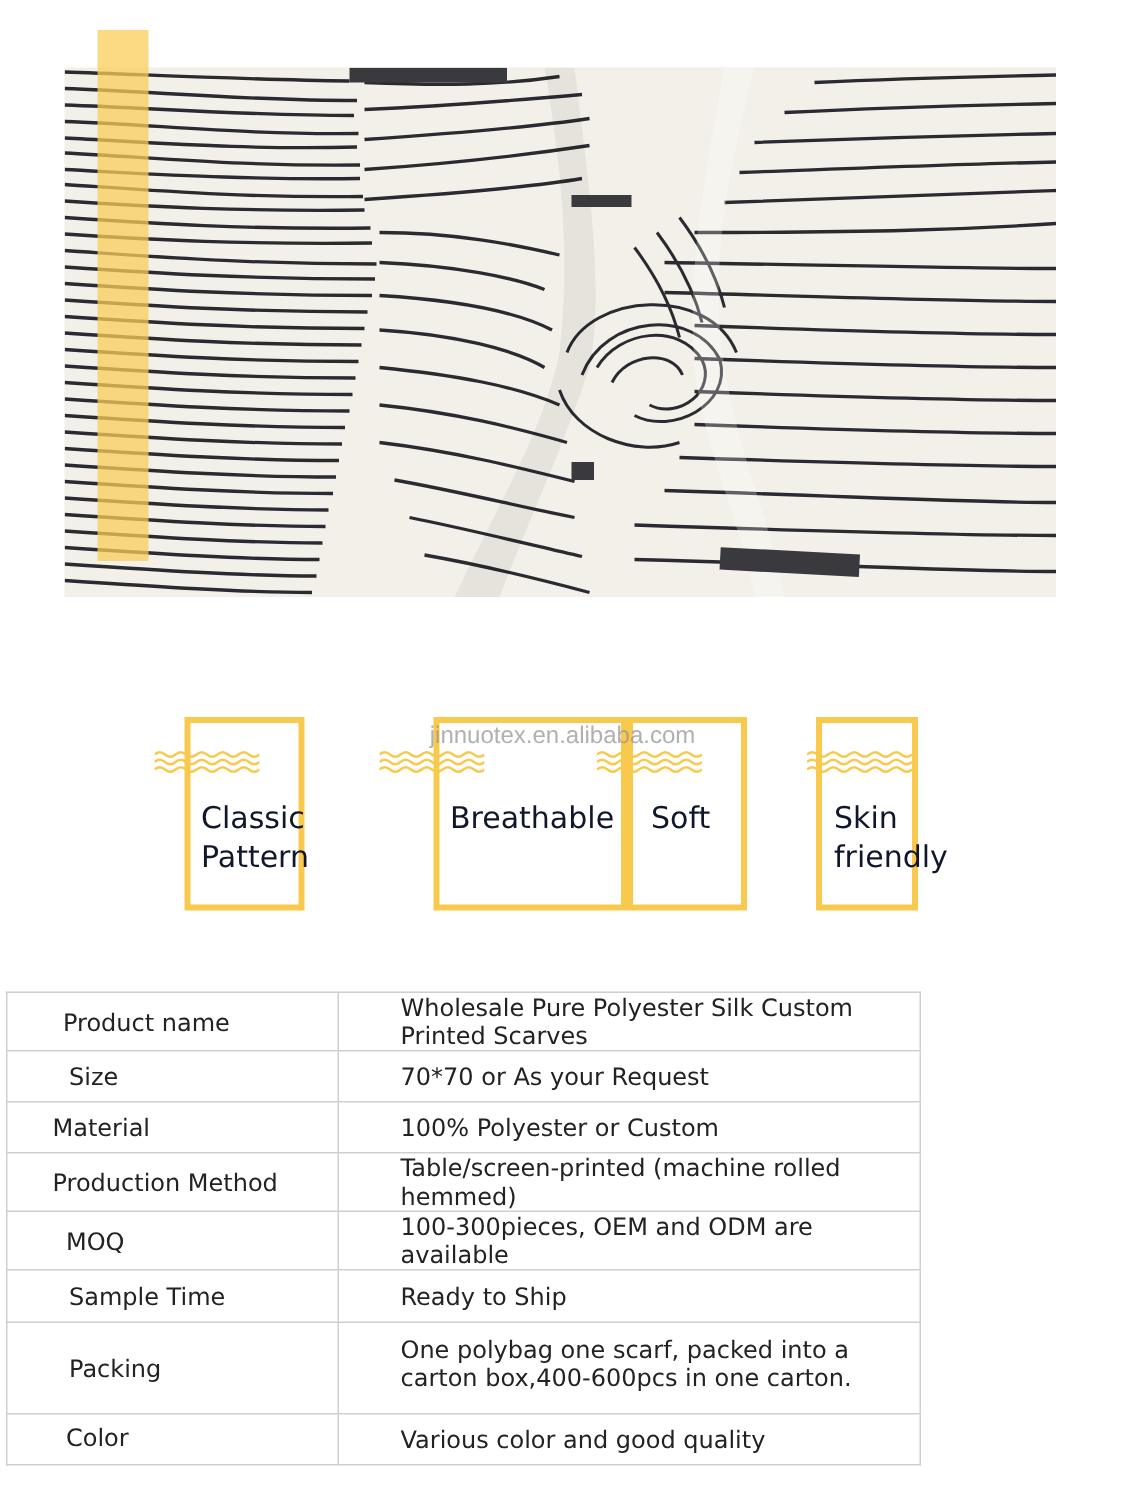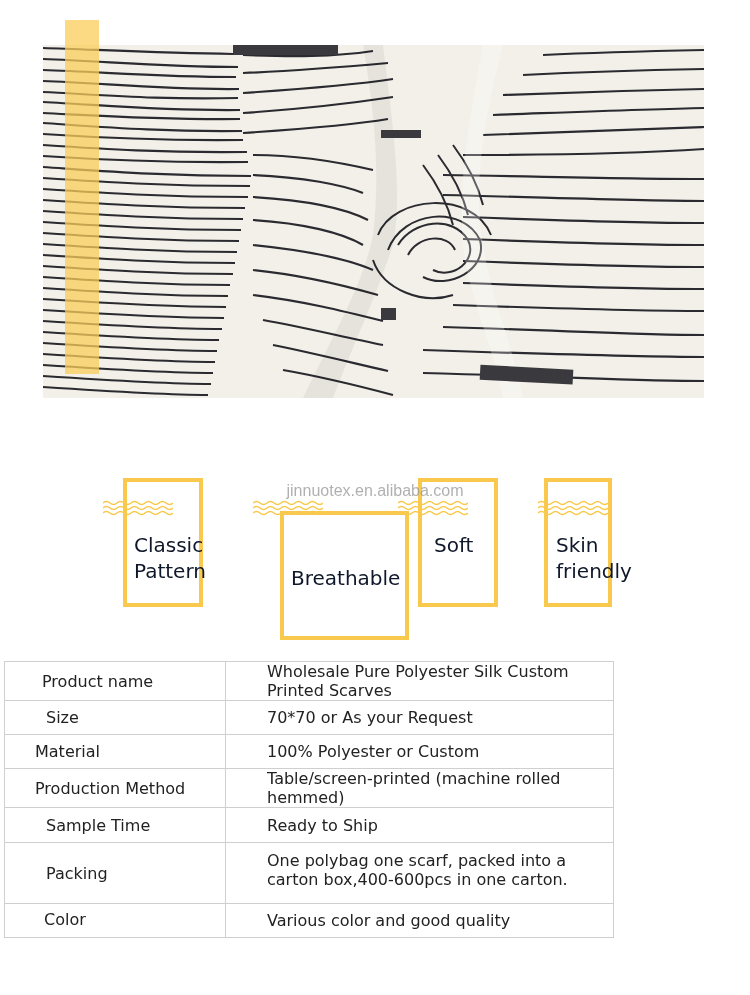--- a/index.html
+++ b/index.html
@@ -134,21 +134,21 @@
 Pattern</div>
 </div>
 <svg class="waves" style="left:103px;" viewBox="0 0 70 18">
   <g stroke="#f8c94c" stroke-width="1.6" fill="none">
     <path d="M0 4 q3.5 -3 7 0 t7 0 t7 0 t7 0 t7 0 t7 0 t7 0 t7 0 t7 0 t7 0"></path>
     <path d="M0 9 q3.5 -3 7 0 t7 0 t7 0 t7 0 t7 0 t7 0 t7 0 t7 0 t7 0 t7 0"></path>
     <path d="M0 14 q3.5 -3 7 0 t7 0 t7 0 t7 0 t7 0 t7 0 t7 0 t7 0 t7 0 t7 0"></path>
   </g>
 </svg>
 
-<div class="feature" style="left:280px; width:129px;margin-top:33px;">
+<div class="feature" style="left:289px; width:129px;">
   <div class="label">Breathable</div>
 </div>
 <svg class="waves" style="left:253px;" viewBox="0 0 70 18">
   <g stroke="#f8c94c" stroke-width="1.6" fill="none">
     <path d="M0 4 q3.5 -3 7 0 t7 0 t7 0 t7 0 t7 0 t7 0 t7 0 t7 0 t7 0 t7 0"></path>
     <path d="M0 9 q3.5 -3 7 0 t7 0 t7 0 t7 0 t7 0 t7 0 t7 0 t7 0 t7 0 t7 0"></path>
     <path d="M0 14 q3.5 -3 7 0 t7 0 t7 0 t7 0 t7 0 t7 0 t7 0 t7 0 t7 0 t7 0"></path>
   </g>
 </svg>
 
@@ -187,20 +187,24 @@
     </tr>
     <tr style="height:34px;">
       <td class="key">Material</td>
       <td class="val">100% Polyester or Custom</td>
     </tr>
     <tr style="height:34px;">
       <td class="key">Production Method</td>
       <td class="val">Table/screen-printed (machine rolled hemmed)</td>
     </tr>
     <tr style="height:35px;">
+      <td class="key" style="padding-left:39px;">MOQ</td>
+      <td class="val">100-300pieces,  OEM and ODM are available</td>
+    </tr>
+    <tr style="height:35px;">
       <td class="key" style="padding-left:41px;">Sample Time</td>
       <td class="val">Ready to Ship</td>
     </tr>
     <tr style="height:61px;">
       <td class="key" style="padding-left:41px;">Packing</td>
       <td class="val" style="vertical-align:top; padding-top:8px; padding-right:40px;">One polybag one scarf, packed into a carton box,400-600pcs in one carton.</td>
     </tr>
     <tr style="height:34px;">
       <td class="key" style="padding-left:39px; vertical-align:top; padding-top:6px;">Color</td>
       <td class="val">Various color and good quality</td>

